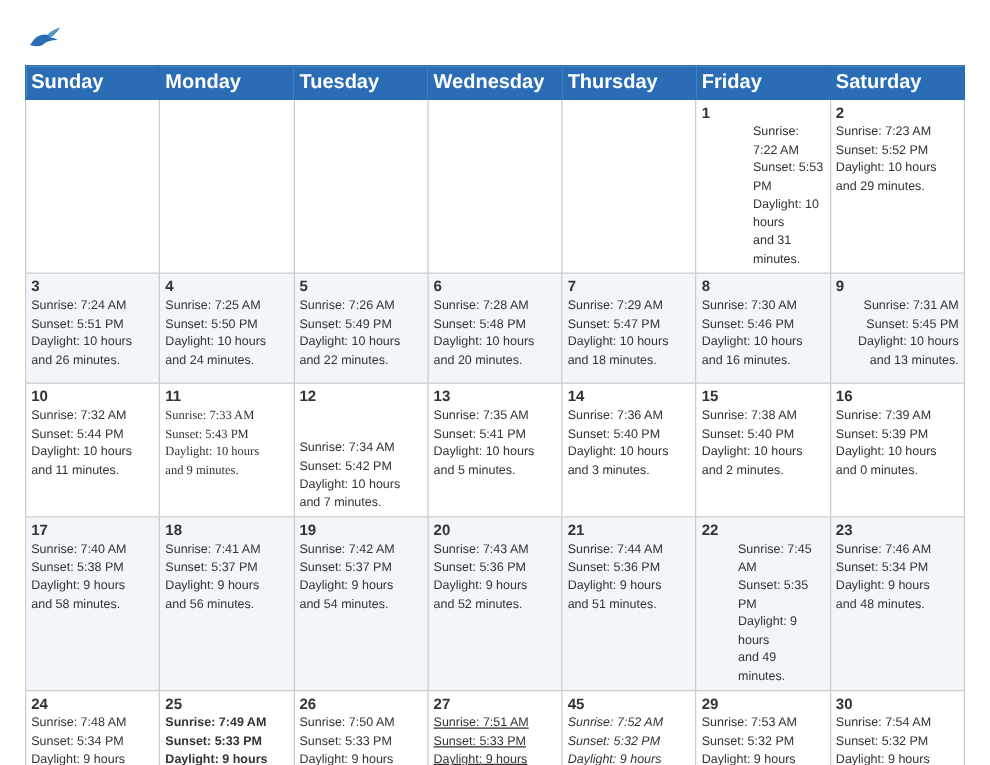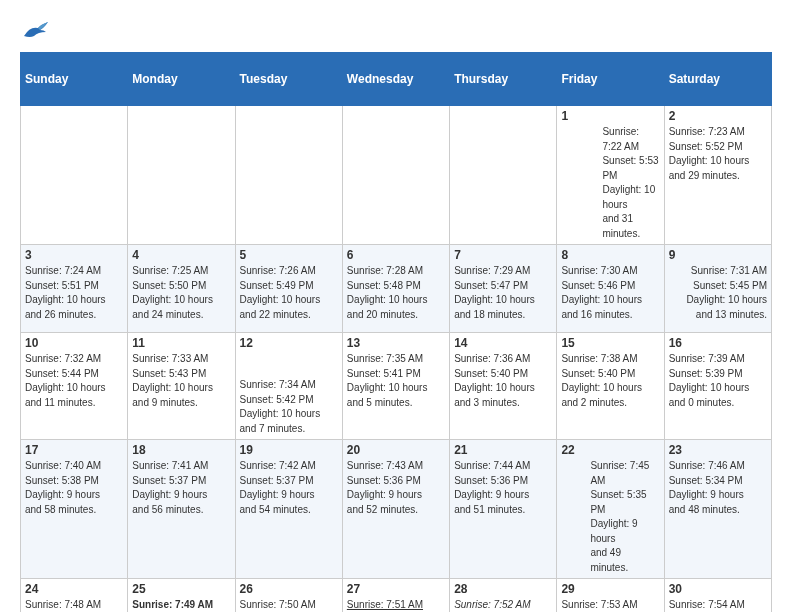--- a/index.html
+++ b/index.html
@@ -59,23 +59,23 @@
       margin-top: 2px;
     }
     .calendar {
       width: 100%;
       border-collapse: collapse;
       table-layout: fixed;
     }
     .calendar th {
       background: #2a6db5;
       color: #fff;
-      font-size: 12px;
+      font-size: 16px;
       font-weight: bold;
-      padding: 19px 4px;
+      padding: 4px 4px;
       text-align: left;
       border: 1px solid #2a6db5;
     }
     .calendar td {
       border: 1px solid #ccc;
       vertical-align: top;
       padding: 3px 4px;
       font-size: 10.5px;
       color: #333;
       background: #fff;
@@ -214,21 +214,21 @@
         <tr class="row-odd">
           <td>
             <span class="day-number">10</span>
             <div class="day-info" style="white-space: pre-line;">Sunrise: 7:32 AM
 Sunset: 5:44 PM
 Daylight: 10 hours
 and 11 minutes.</div>
           </td>
           <td>
             <span class="day-number">11</span>
-            <div class="day-info" style="white-space: pre-line;">Sunrise: 7:33 AM
+            <div class="day-info" style="white-space: pre-line; font-family: Liberation Serif, serif;">Sunrise: 7:33 AM
 Sunset: 5:43 PM
 Daylight: 10 hours
 and 9 minutes.</div>
           </td>
           <td>
             <span class="day-number">12</span>
             <div class="day-info" style="white-space: pre-line; margin-top: 28px;">Sunrise: 7:34 AM
 Sunset: 5:42 PM
 Daylight: 10 hours
 and 7 minutes.</div>
@@ -336,21 +336,21 @@
 and 43 minutes.</div>
           </td>
           <td>
             <span class="day-number">27</span>
             <div class="day-info" style="white-space: pre-line; text-decoration: underline;">Sunrise: 7:51 AM
 Sunset: 5:33 PM
 Daylight: 9 hours
 and 41 minutes.</div>
           </td>
           <td>
-            <span class="day-number">28</span>
+            <span class="day-number">45</span>
             <div class="day-info" style="white-space: pre-line; font-style: italic;">Sunrise: 7:52 AM
 Sunset: 5:32 PM
 Daylight: 9 hours
 and 40 minutes.</div>
           </td>
           <td>
             <span class="day-number">29</span>
             <div class="day-info" style="white-space: pre-line;">Sunrise: 7:53 AM
 Sunset: 5:32 PM
 Daylight: 9 hours

